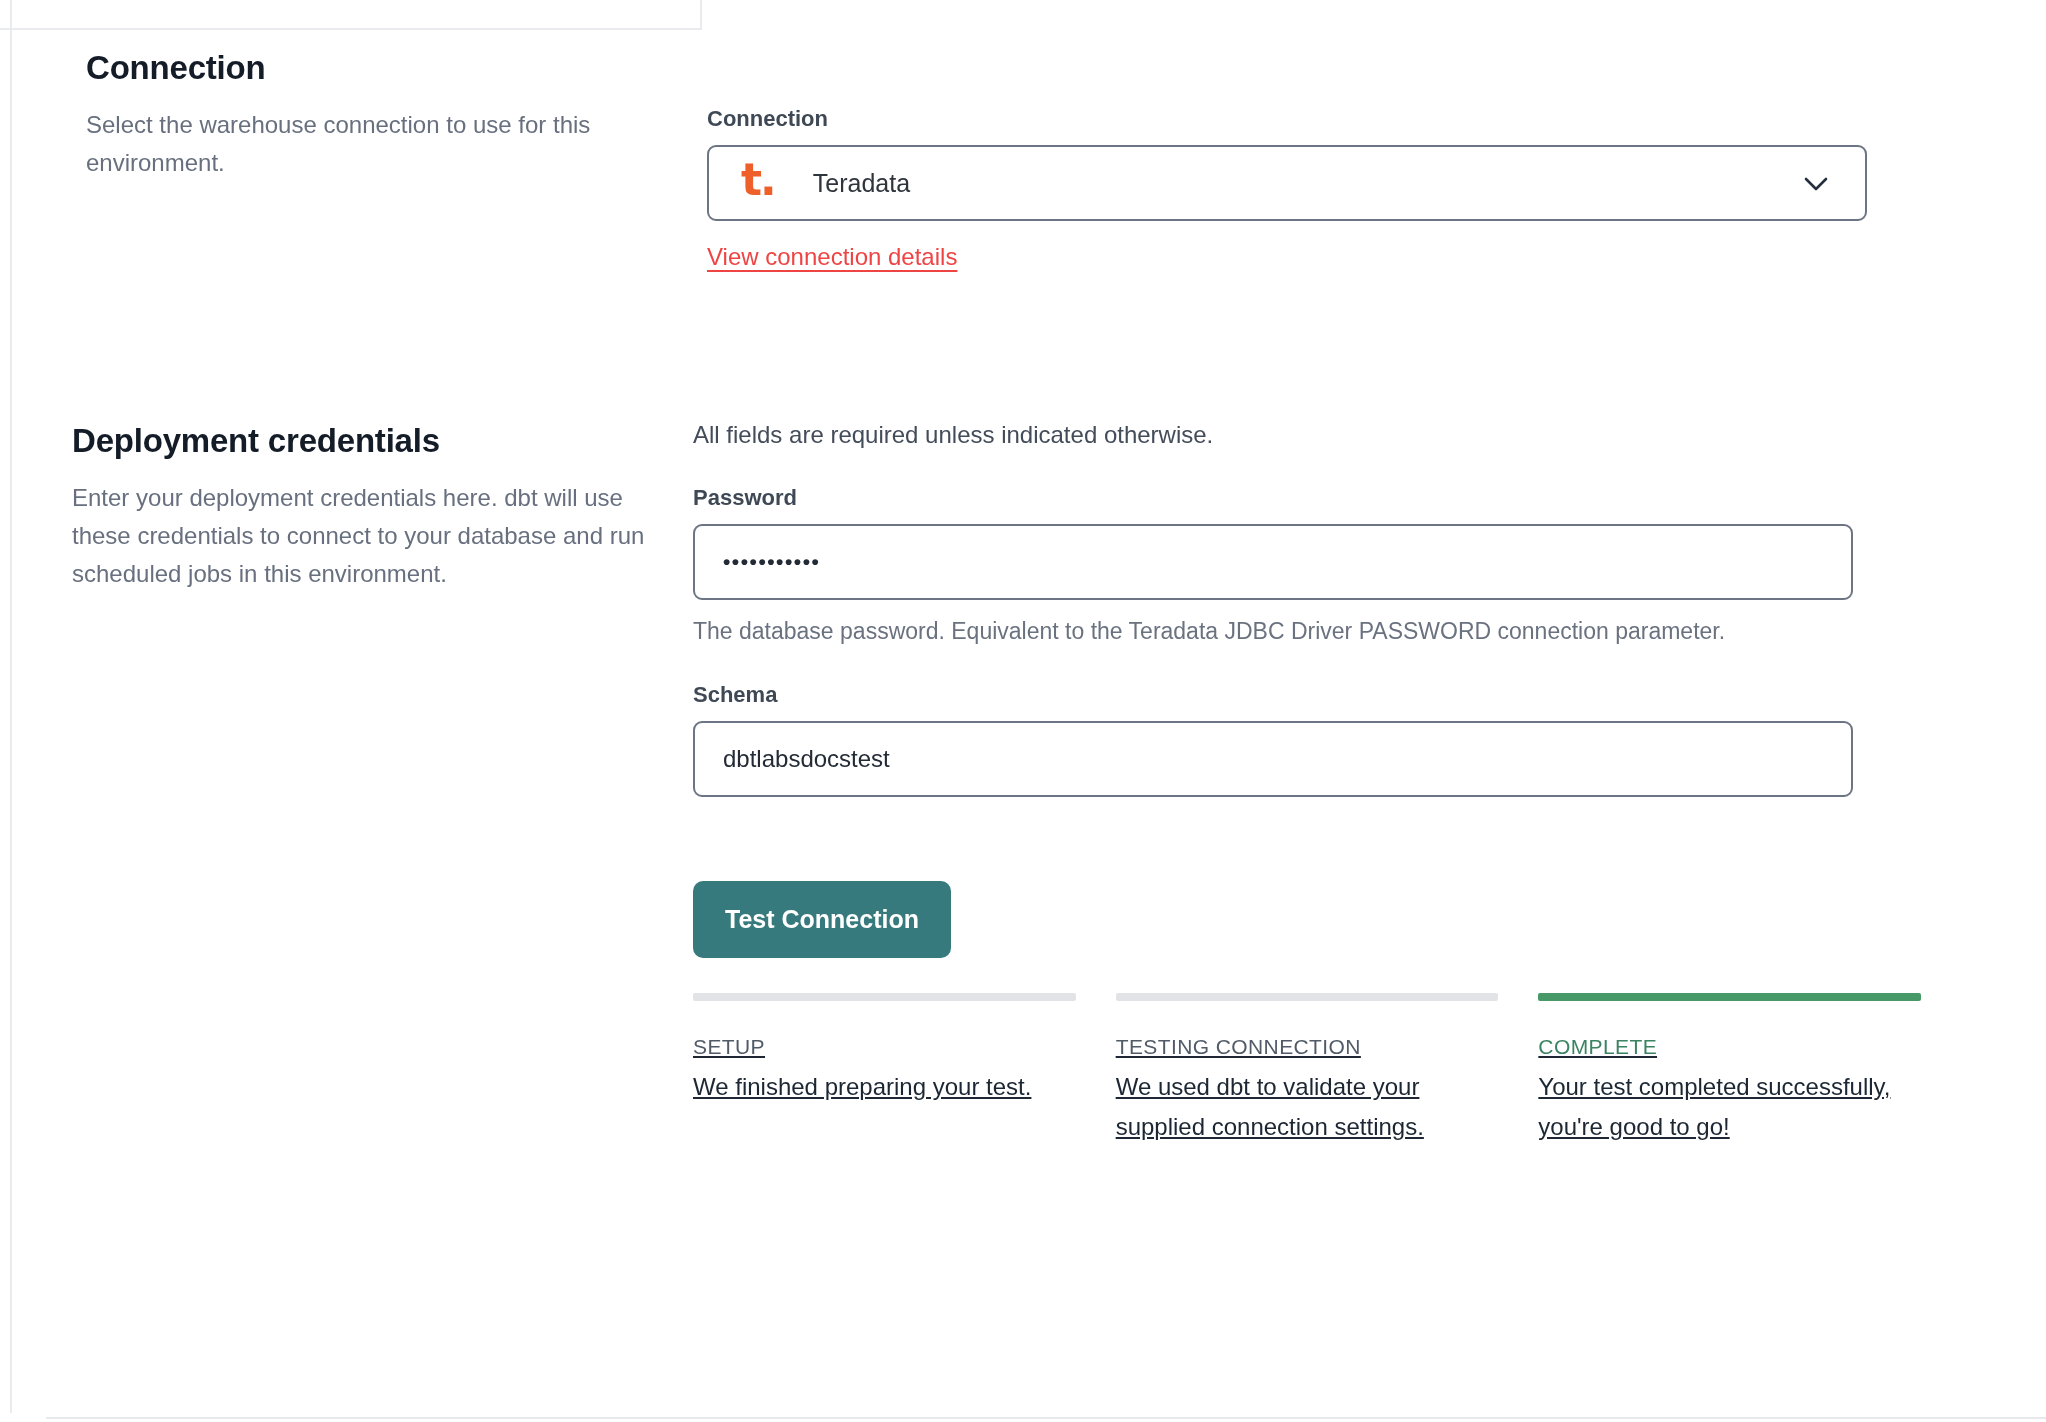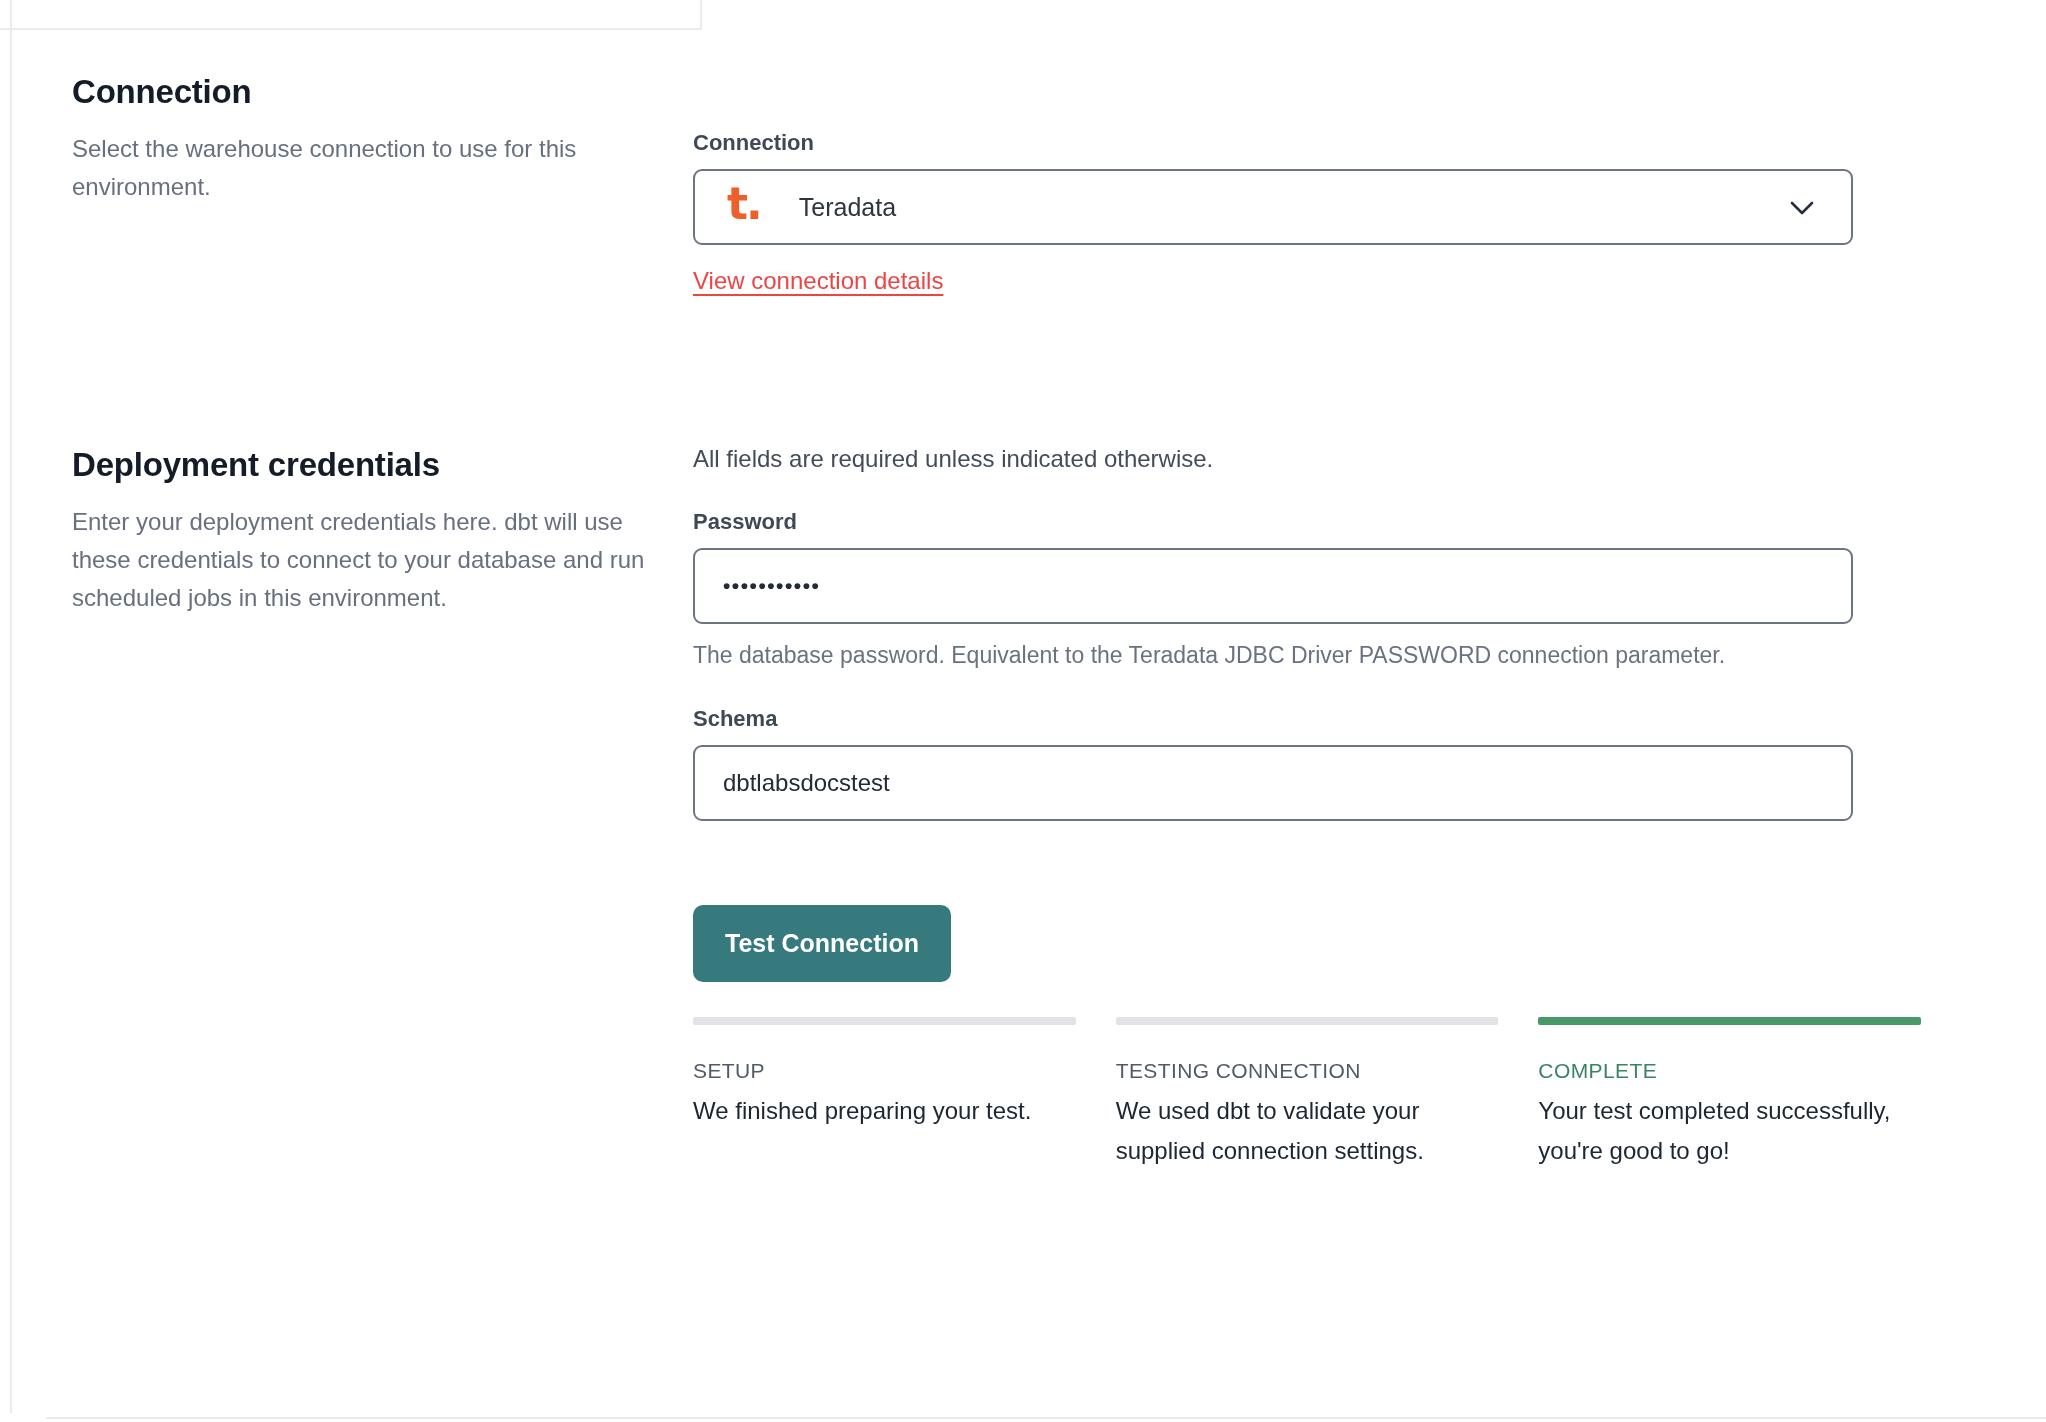--- a/index.html
+++ b/index.html
@@ -16,21 +16,21 @@
     overflow: hidden;
     color: #1e2733;
   }
   
   .left-line   { position: absolute; left: 10px; top: 0; width: 2px; height: 1413px; background: #e9ebee; }
   .top-line    { position: absolute; left: 0; top: 28px; width: 700px; height: 2px; background: #e9ebee; }
   .top-stub    { position: absolute; left: 700px; top: 0; width: 2px; height: 30px; background: #e9ebee; }
   .bottom-line { position: absolute; left: 46px; top: 1417px; right: 0; height: 2px; background: #e7e9ec; }
 
   .row { display: flex; align-items: flex-start; }
-  .row-connection { padding-top: 72px; }
+  .row-connection { padding-top: 48px; margin-left: 14px; }
   .row-credentials { margin-top: 150px; }
 
   .col-left {
     width: 693px;
     padding-left: 72px;
     box-sizing: border-box;
     flex: none;
   }
   .col-right {
     width: 1228px;
@@ -148,20 +148,21 @@
     font-weight: 600;
     cursor: pointer;
   }
 
   .steps {
     margin-top: 35px;
     display: grid;
     grid-template-columns: repeat(3, 1fr);
     column-gap: 40px;
     width: 1228px;
+    text-decoration: underline;
   }
   .step-bar {
     height: 8px;
     border-radius: 2px;
     background: #e2e3e6;
   }
   .step.complete .step-bar { background: #479a67; }
   .step-label {
     margin-top: 34px;
     font-size: 21px;

